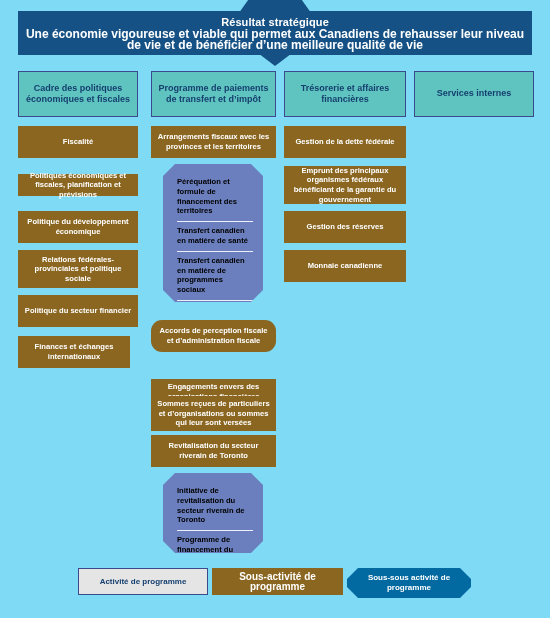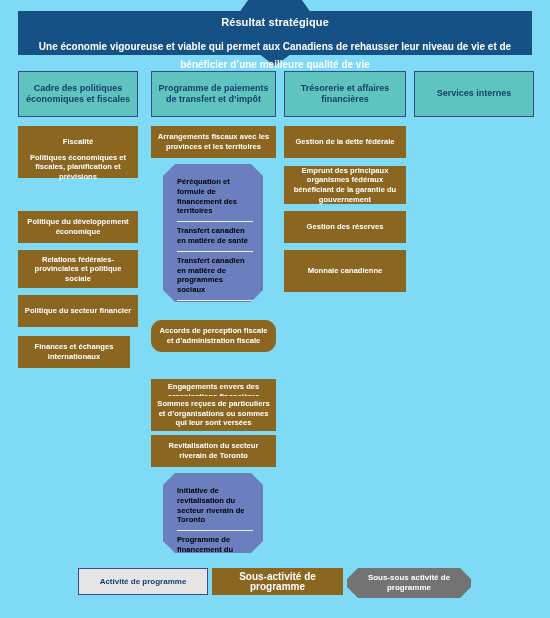--- a/index.html
+++ b/index.html
@@ -35,21 +35,21 @@
     background:#155184;
     color:#ffffff;
     text-align:center;
     box-sizing:border-box;
     padding-top:5px;
   }
   .banner-title{
     font-size:11px;font-weight:bold;line-height:13px;letter-spacing:.1px;
   }
   .banner-sub{
-    font-size:10px;font-weight:bold;line-height:18px;margin-top:9px;
+    font-size:12px;font-weight:bold;line-height:11px;margin-top:0;
     padding:0 6px;letter-spacing:0px;
   }
 
   
   .pa-box{
     position:absolute;
     background:#5FC4C0;
     border:1px solid #3B4A8C;
     color:#153F6E;
     font-size:9px;font-weight:bold;line-height:11.5px;
@@ -99,21 +99,21 @@
   }
   .legend-sub{
     position:absolute;left:212px;top:0;width:131px;height:27px;
     background:#8A6620;color:#ffffff;
     font-size:10px;font-weight:bold;line-height:10px;
     display:flex;align-items:center;justify-content:center;text-align:center;
     box-sizing:border-box;
   }
   .legend-subsub{
     position:absolute;left:347px;top:0;width:124px;height:30px;
-    background:#737373;color:#ffffff;
+    background:#0369a1;color:#ffffff;
     font-size:8px;font-weight:bold;line-height:10px;
     display:flex;align-items:center;justify-content:center;text-align:center;
     box-sizing:border-box;padding:0 10px;
     clip-path:polygon(11px 0, calc(100% - 11px) 0, 100% 11px, 100% calc(100% - 11px),
                       calc(100% - 11px) 100%, 11px 100%, 0 calc(100% - 11px), 0 11px);
   }
 </style>
 </head>
 <body>
 
@@ -136,21 +136,21 @@
   <div class="pa-box" style="left:284px; top:71px; width:122px; height:46px;">
     <span>Trésorerie et affaires financières</span>
   </div>
   <div class="pa-box" style="left:414px; top:71px; width:120px; height:46px;">
     <span>Services internes</span>
   </div>
 
   <div class="sub-box" style="left:18px; top:126px; width:120px; height:32px;">
     <span>Fiscalité</span>
   </div>
-  <div class="sub-box" style="left:18px; top:156px; width:120px; height:22px;text-align:center;">
+  <div class="sub-box" style="left:18px; top:174px; width:120px; height:22px;text-align:center;">
     <span>Politiques économiques et fiscales, planification et prévisions</span>
   </div>
   <div class="sub-box" style="left:18px; top:250px; width:120px; height:38px;">
     <span>Relations fédérales-provinciales et politique sociale</span>
   </div>
   <div class="sub-box" style="left:18px; top:211px; width:120px; height:32px;">
     <span>Politique du développement économique</span>
   </div>
   <div class="sub-box" style="left:18px; top:295px; width:120px; height:32px;">
     <span>Politique du secteur financier</span>
@@ -190,21 +190,21 @@
 
   <div class="sub-box" style="left:284px; top:126px; width:122px; height:32px;">
     <span>Gestion de la dette fédérale</span>
   </div>
   <div class="sub-box" style="left:284px; top:166px; width:122px; height:38px;">
     <span>Emprunt des principaux organismes fédéraux bénéficiant de la garantie du gouvernement</span>
   </div>
   <div class="sub-box" style="left:284px; top:211px; width:122px; height:32px;">
     <span>Gestion des réserves</span>
   </div>
-  <div class="sub-box" style="left:284px; top:250px; width:122px; height:42px;">
+  <div class="sub-box" style="left:284px; top:250px; width:122px; height:32px;">
     <span>Monnaie canadienne</span>
   </div>
 
   <div class="legend">
     <div class="legend-pa">
       <span>Activité de programme</span>
     </div>
     <div class="legend-sub">
       <span>Sous-activité de programme</span>
     </div>

